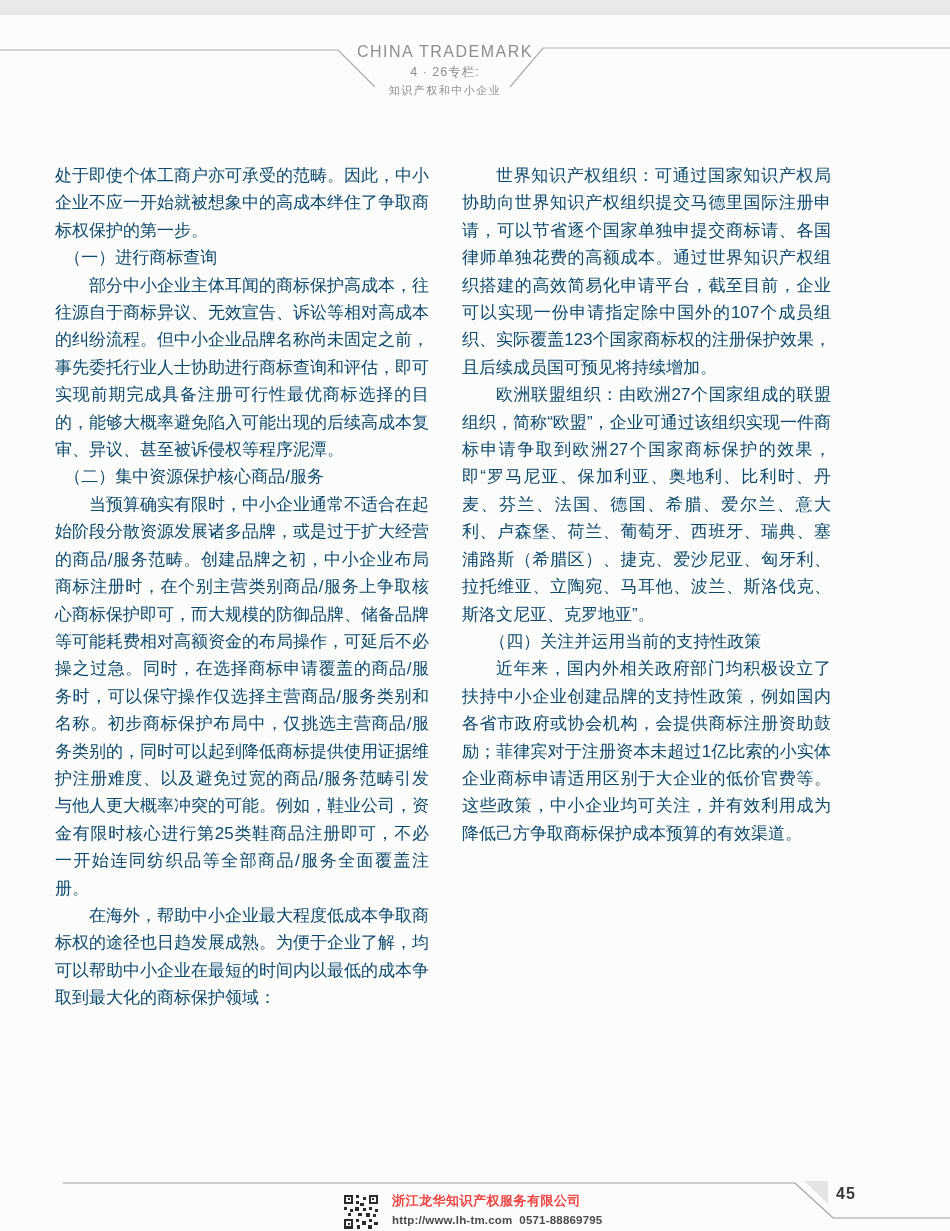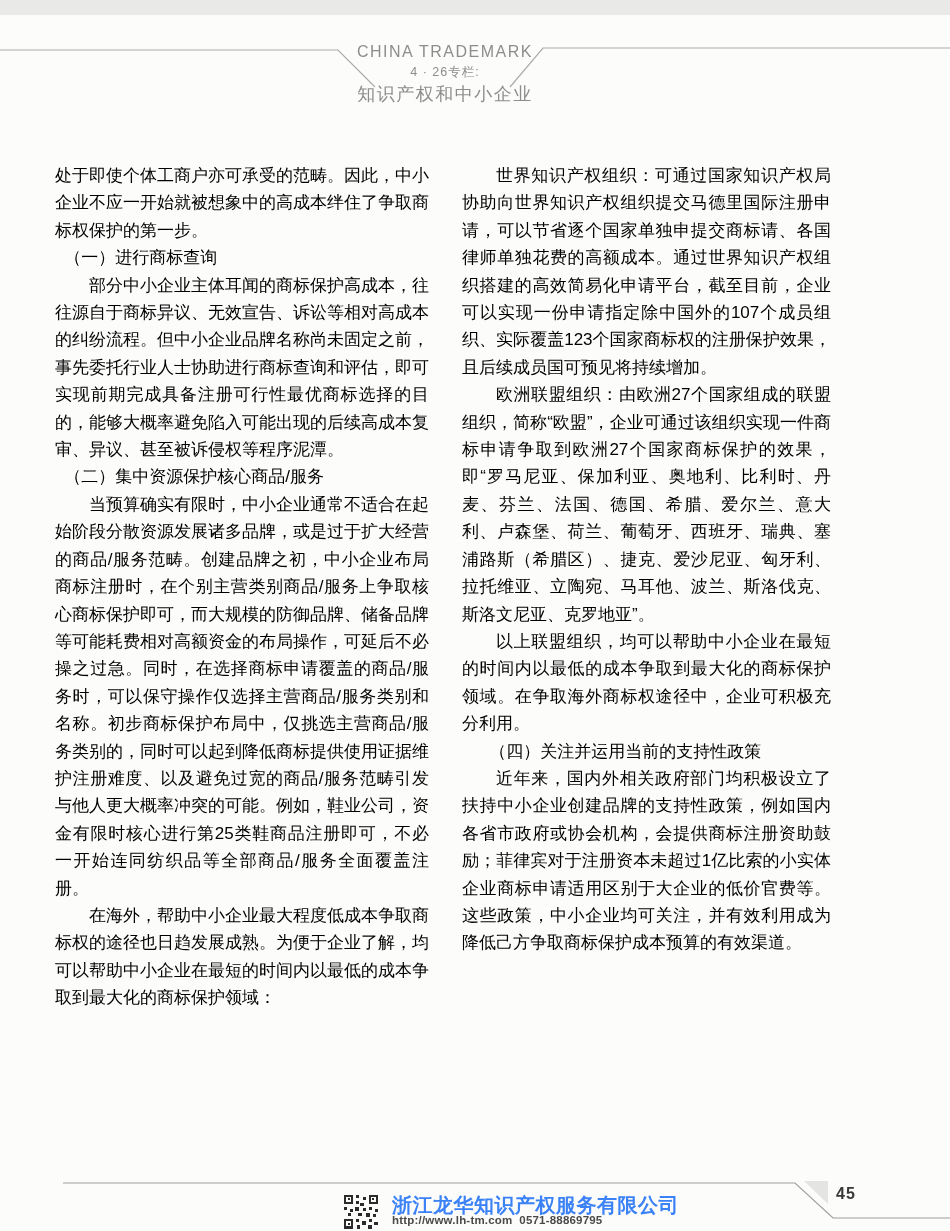--- a/index.html
+++ b/index.html
@@ -12,38 +12,38 @@
     font-family:"Liberation Sans","DejaVu Sans",sans-serif;
   }
   
   .rule-svg{position:absolute;left:0;top:0;pointer-events:none;}
   .header-text{
     position:absolute;left:320px;top:29px;width:250px;
     text-align:center;color:#8d8d8d;line-height:1;
   }
   .ht-en{font-size:16px;letter-spacing:1.5px;}
   .ht-col{font-size:12.5px;margin-top:6px;letter-spacing:1px;}
-  .ht-topic{font-size:18px;margin-top:6px;letter-spacing:1.5px;}
+  .ht-topic{font-size:11px;margin-top:6px;letter-spacing:1.5px;}
   
   .col{
     position:absolute;top:147px;
-    font-size:17px;line-height:27.4px;color:#000000;
+    font-size:17px;line-height:27.4px;color:#0c4a6e;
     text-align:justify;text-justify:inter-character;
   }
   .col-left{left:55px;width:374px;}
   .col-right{left:462px;width:369px;}
   .col p{margin:0;padding:0;}
   .p-cont{text-indent:0;}
   .p-body{text-indent:2em;}
   .p-head{text-indent:0.55em;}
   .p-head2{text-indent:1.6em;}
   
   .footer-company{
     position:absolute;left:392px;top:1177px;
-    color:#3b82f6;font-weight:bold;font-size:20px;letter-spacing:0.5px;
+    color:#ef4444;font-weight:bold;font-size:13px;letter-spacing:0.5px;
   }
   .footer-url{
     position:absolute;left:392px;top:1199px;
     color:#4a4a4a;font-weight:bold;font-size:11.5px;letter-spacing:0.2px;
   }
   .qr{position:absolute;left:344px;top:1179px;width:34px;height:35px;}
   .page-number{
     position:absolute;left:836px;top:1170px;
     font-size:16px;font-weight:600;color:#383838;letter-spacing:1px;
   }
@@ -69,21 +69,20 @@
       <p class="p-cont">处于即使个体工商户亦可承受的范畴。因此，中小企业不应一开始就被想象中的高成本绊住了争取商标权保护的第一步。</p>
       <p class="p-head">（一）进行商标查询</p>
       <p class="p-body">部分中小企业主体耳闻的商标保护高成本，往往源自于商标异议、无效宣告、诉讼等相对高成本的纠纷流程。但中小企业品牌名称尚未固定之前，事先委托行业人士协助进行商标查询和评估，即可实现前期完成具备注册可行性最优商标选择的目的，能够大概率避免陷入可能出现的后续高成本复审、异议、甚至被诉侵权等程序泥潭。</p>
       <p class="p-head">（二）集中资源保护核心商品/服务</p>
       <p class="p-body">当预算确实有限时，中小企业通常不适合在起始阶段分散资源发展诸多品牌，或是过于扩大经营的商品/服务范畴。创建品牌之初，中小企业布局商标注册时，在个别主营类别商品/服务上争取核心商标保护即可，而大规模的防御品牌、储备品牌等可能耗费相对高额资金的布局操作，可延后不必操之过急。同时，在选择商标申请覆盖的商品/服务时，可以保守操作仅选择主营商品/服务类别和名称。初步商标保护布局中，仅挑选主营商品/服务类别的，同时可以起到降低商标提供使用证据维护注册难度、以及避免过宽的商品/服务范畴引发与他人更大概率冲突的可能。例如，鞋业公司，资金有限时核心进行第25类鞋商品注册即可，不必一开始连同纺织品等全部商品/服务全面覆盖注册。</p>
       <p class="p-body">在海外，帮助中小企业最大程度低成本争取商标权的途径也日趋发展成熟。为便于企业了解，均可以帮助中小企业在最短的时间内以最低的成本争取到最大化的商标保护领域：</p>
     </div>
   <div class="col col-right" id="right-col">
       <p class="p-body">世界知识产权组织：可通过国家知识产权局协助向世界知识产权组织提交马德里国际注册申请，可以节省逐个国家单独申提交商标请、各国律师单独花费的高额成本。通过世界知识产权组织搭建的高效简易化申请平台，截至目前，企业可以实现一份申请指定除中国外的107个成员组织、实际覆盖123个国家商标权的注册保护效果，且后续成员国可预见将持续增加。</p>
       <p class="p-body">欧洲联盟组织：由欧洲27个国家组成的联盟组织，简称“欧盟”，企业可通过该组织实现一件商标申请争取到欧洲27个国家商标保护的效果，即“罗马尼亚、保加利亚、奥地利、比利时、丹麦、芬兰、法国、德国、希腊、爱尔兰、意大利、卢森堡、荷兰、葡萄牙、西班牙、瑞典、塞浦路斯（希腊区）、捷克、爱沙尼亚、匈牙利、拉托维亚、立陶宛、马耳他、波兰、斯洛伐克、斯洛文尼亚、克罗地亚”。</p>
-      <p class="p-body">以上联盟组织，均可以帮助中小企业在最短的时间内以最低的成本争取到最大化的商标保护领域。在争取海外商标权途径中，企业可积极充分利用。</p>
       <p class="p-head2">（四）关注并运用当前的支持性政策</p>
       <p class="p-body">近年来，国内外相关政府部门均积极设立了扶持中小企业创建品牌的支持性政策，例如国内各省市政府或协会机构，会提供商标注册资助鼓励；菲律宾对于注册资本未超过1亿比索的小实体企业商标申请适用区别于大企业的低价官费等。这些政策，中小企业均可关注，并有效利用成为降低己方争取商标保护成本预算的有效渠道。</p>
     </div>
 
   <svg class="fold-triangle" width="950" height="1231" viewBox="0 0 950 1231">
     <polygon points="804,1166 828,1166 828,1189" fill="#e4e4e2"></polygon>
     <path d="M63,1168 H795 L833,1203 H950" fill="none" stroke="#9e9e9e" stroke-width="1.2"></path>
   </svg>
 
   <svg class="qr" viewBox="0 0 33 33" shape-rendering="crispEdges">

